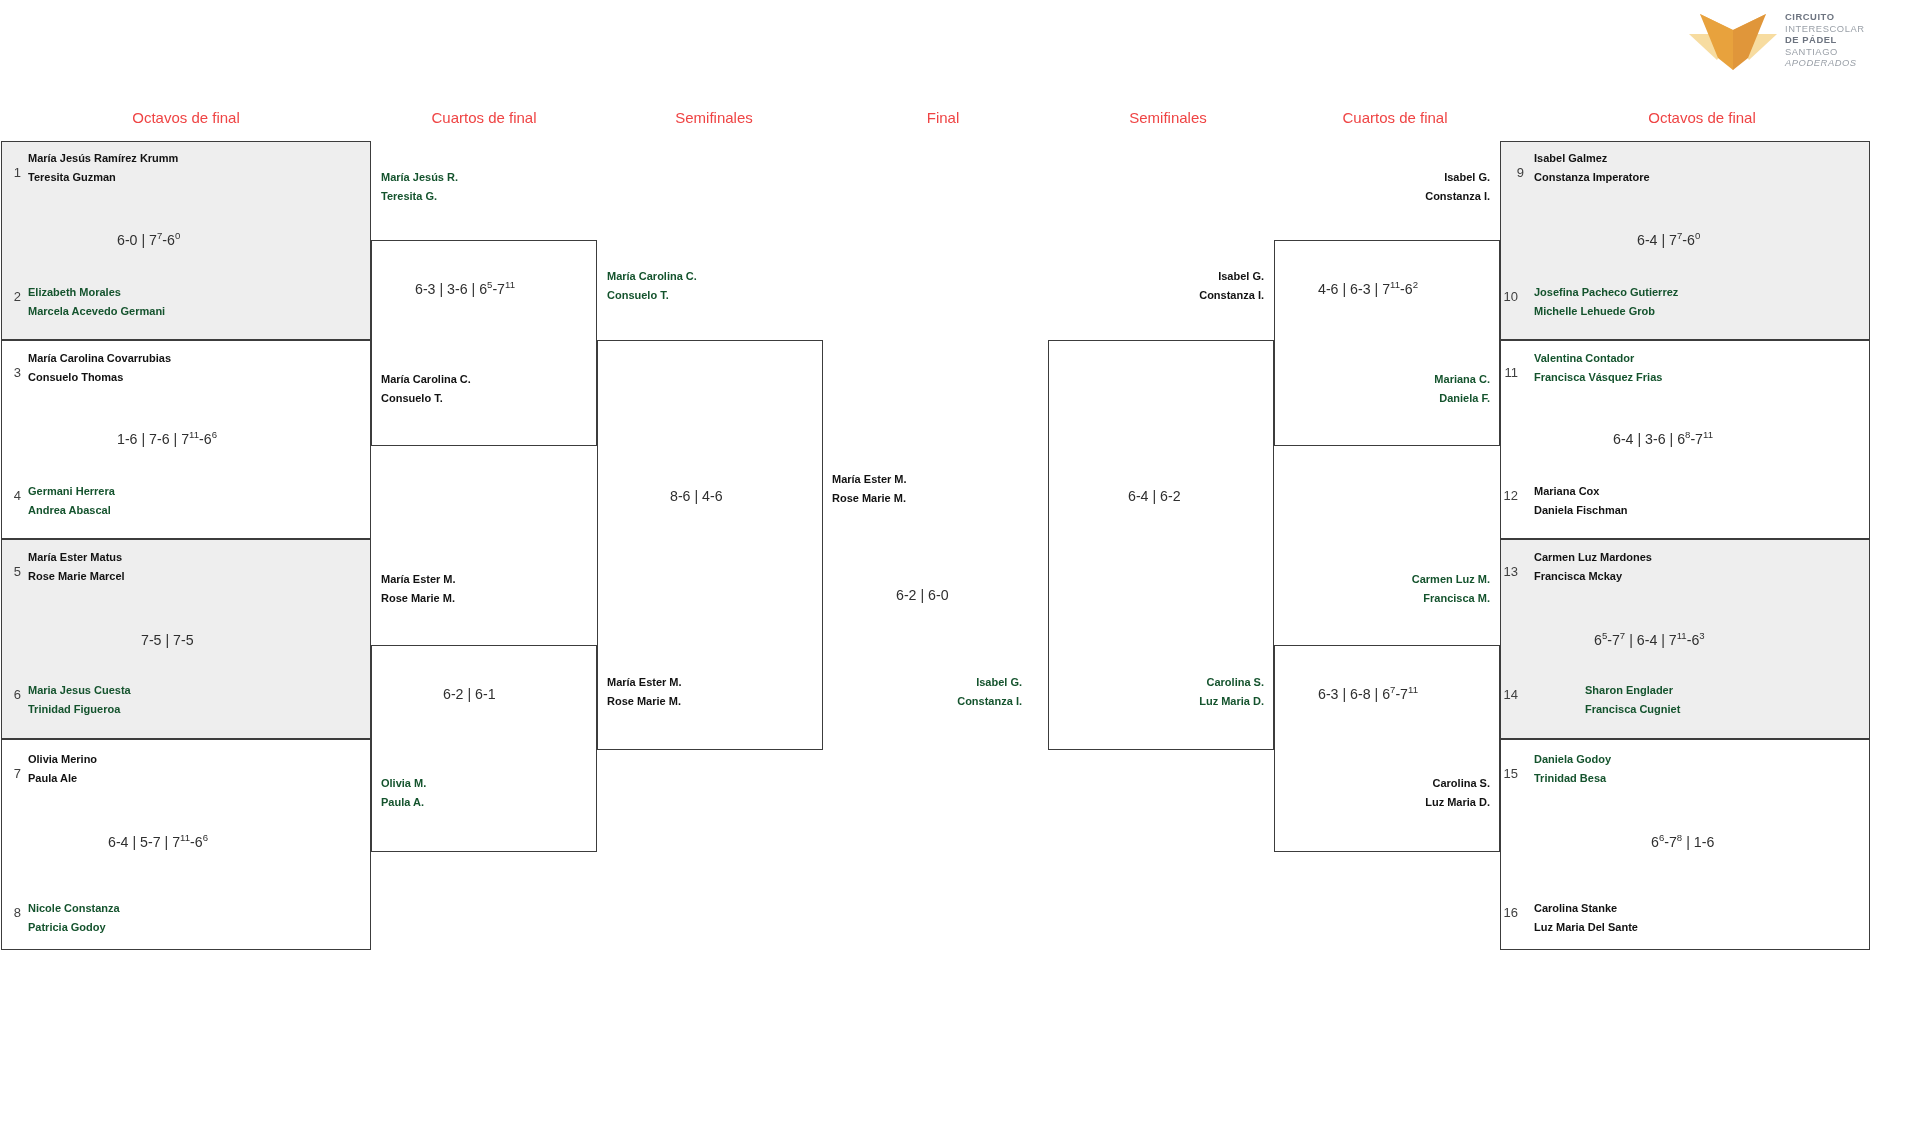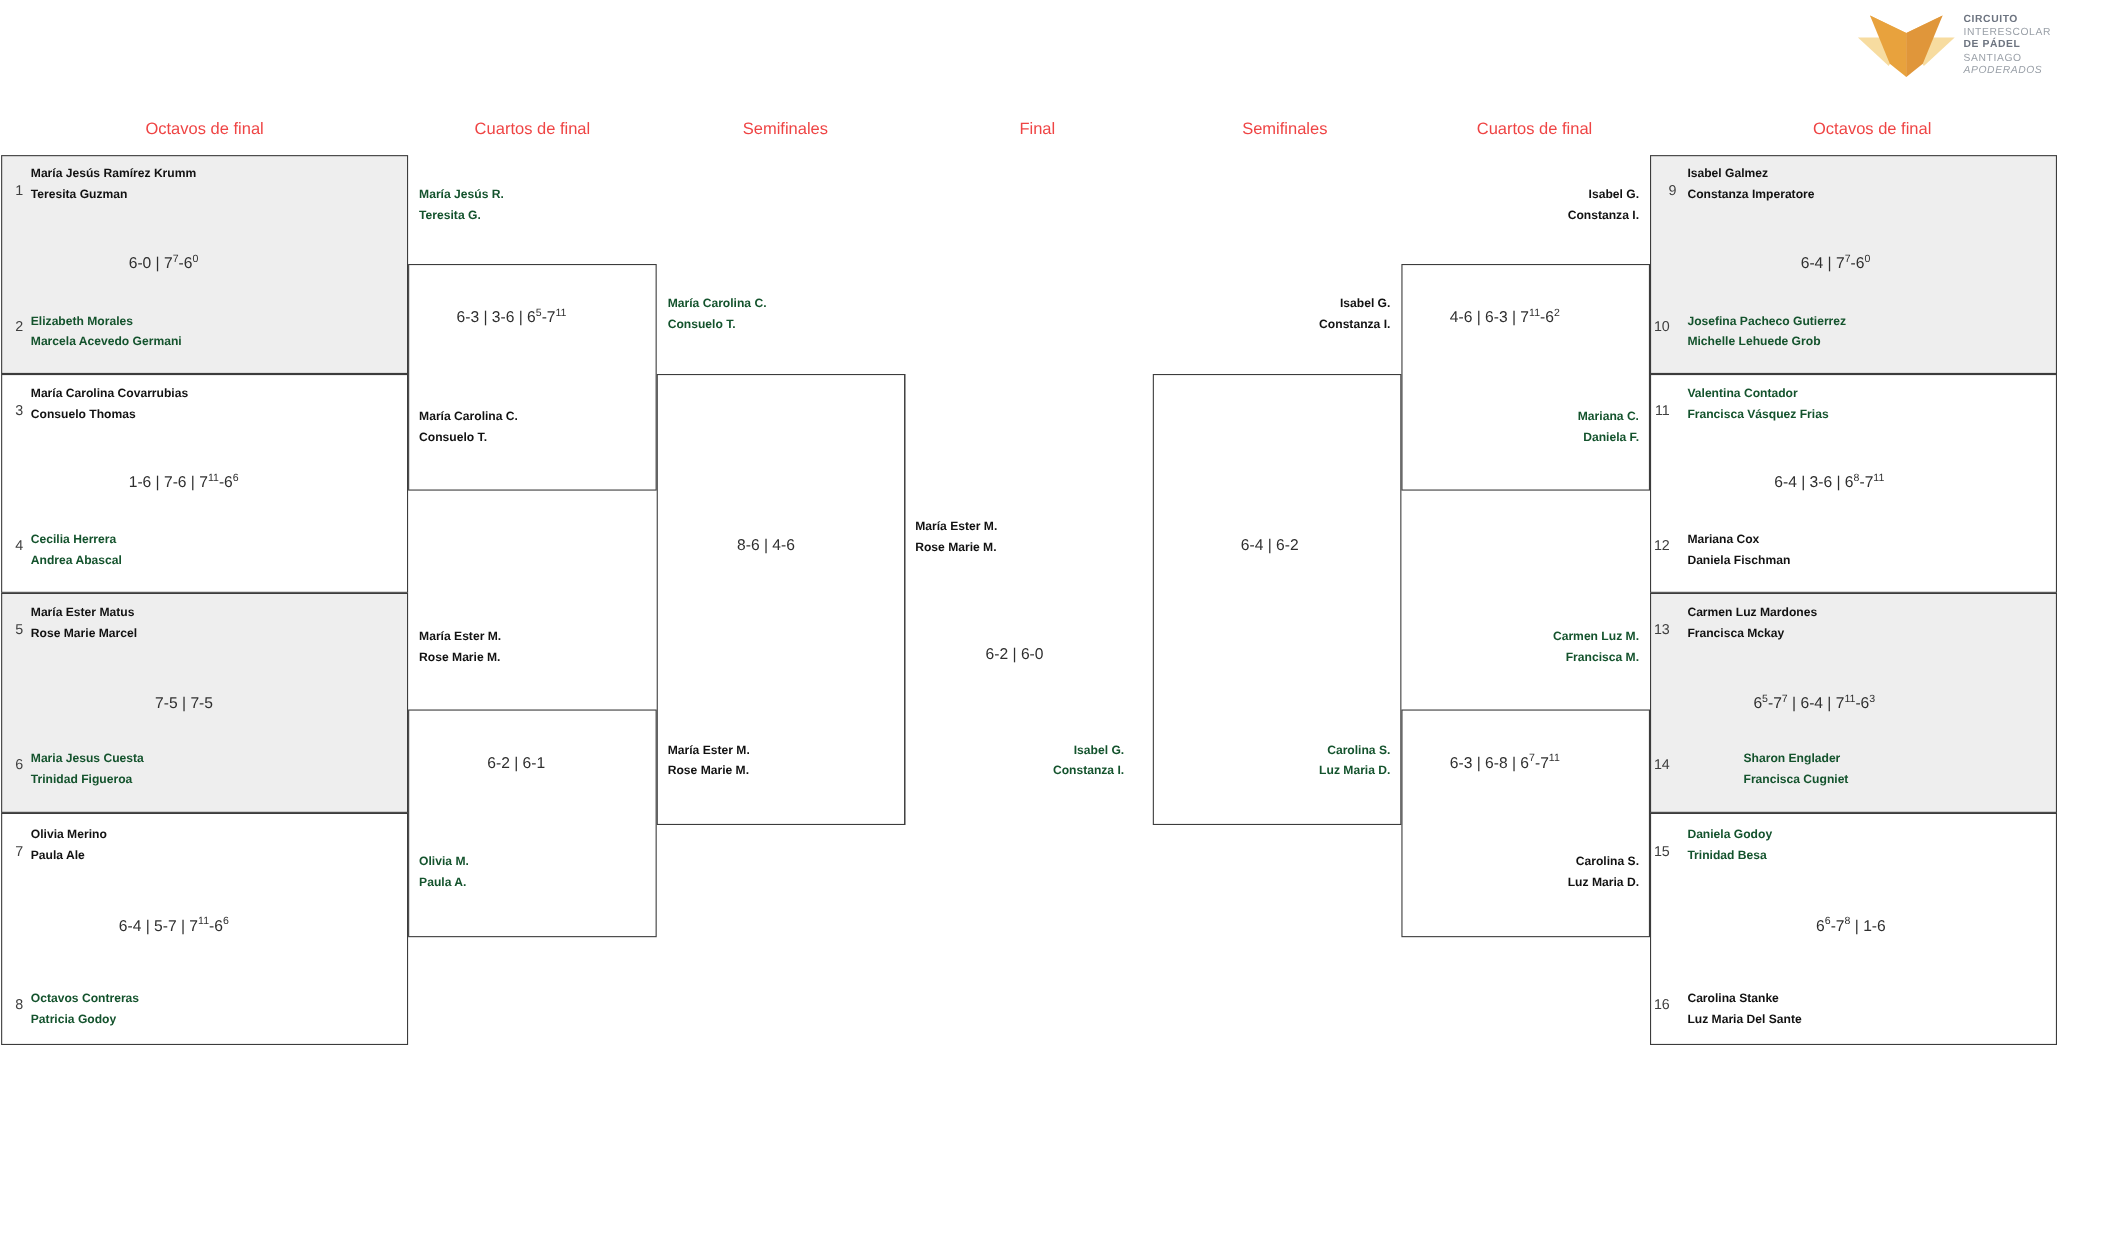--- a/index.html
+++ b/index.html
@@ -97,21 +97,21 @@
 </div>
 
 <div class="seed" style="left:3px;top:365px">3</div>
 <div class="team" style="left:28px;top:349px">
   <span class="n win">María Carolina Covarrubias</span>
   <span class="n win">Consuelo Thomas</span>
 </div>
 <div class="score" style="left:117px;top:431px">1-6 | 7-6 | 7<sup>11</sup>-6<sup>6</sup></div>
 <div class="seed" style="left:3px;top:488px">4</div>
 <div class="team" style="left:28px;top:482px">
-  <span class="n lose">Cecilia Herrera</span>
+  <span class="n lose">Germani Herrera</span>
   <span class="n lose">Andrea Abascal</span>
 </div>
 
 <div class="seed" style="left:3px;top:564px">5</div>
 <div class="team" style="left:28px;top:548px">
   <span class="n win">María Ester Matus</span>
   <span class="n win">Rose Marie Marcel</span>
 </div>
 <div class="score" style="left:141px;top:632px">7-5 | 7-5</div>
 <div class="seed" style="left:3px;top:687px">6</div>
@@ -121,21 +121,21 @@
 </div>
 
 <div class="seed" style="left:3px;top:766px">7</div>
 <div class="team" style="left:28px;top:750px">
   <span class="n win">Olivia Merino</span>
   <span class="n win">Paula Ale</span>
 </div>
 <div class="score" style="left:108px;top:834px">6-4 | 5-7 | 7<sup>11</sup>-6<sup>6</sup></div>
 <div class="seed" style="left:3px;top:905px">8</div>
 <div class="team" style="left:28px;top:899px">
-  <span class="n lose">Octavos Contreras</span>
+  <span class="n lose">Nicole Constanza</span>
   <span class="n lose">Patricia Godoy</span>
 </div>
 
 <div class="bx bd" style="left:371px;top:240px;width:226px;height:206px"></div>
 <div class="bx bd" style="left:371px;top:645px;width:226px;height:207px"></div>
 
 <div class="team" style="left:381px;top:168px">
   <span class="n lose">María Jesús R.</span>
   <span class="n lose">Teresita G.</span>
 </div>

